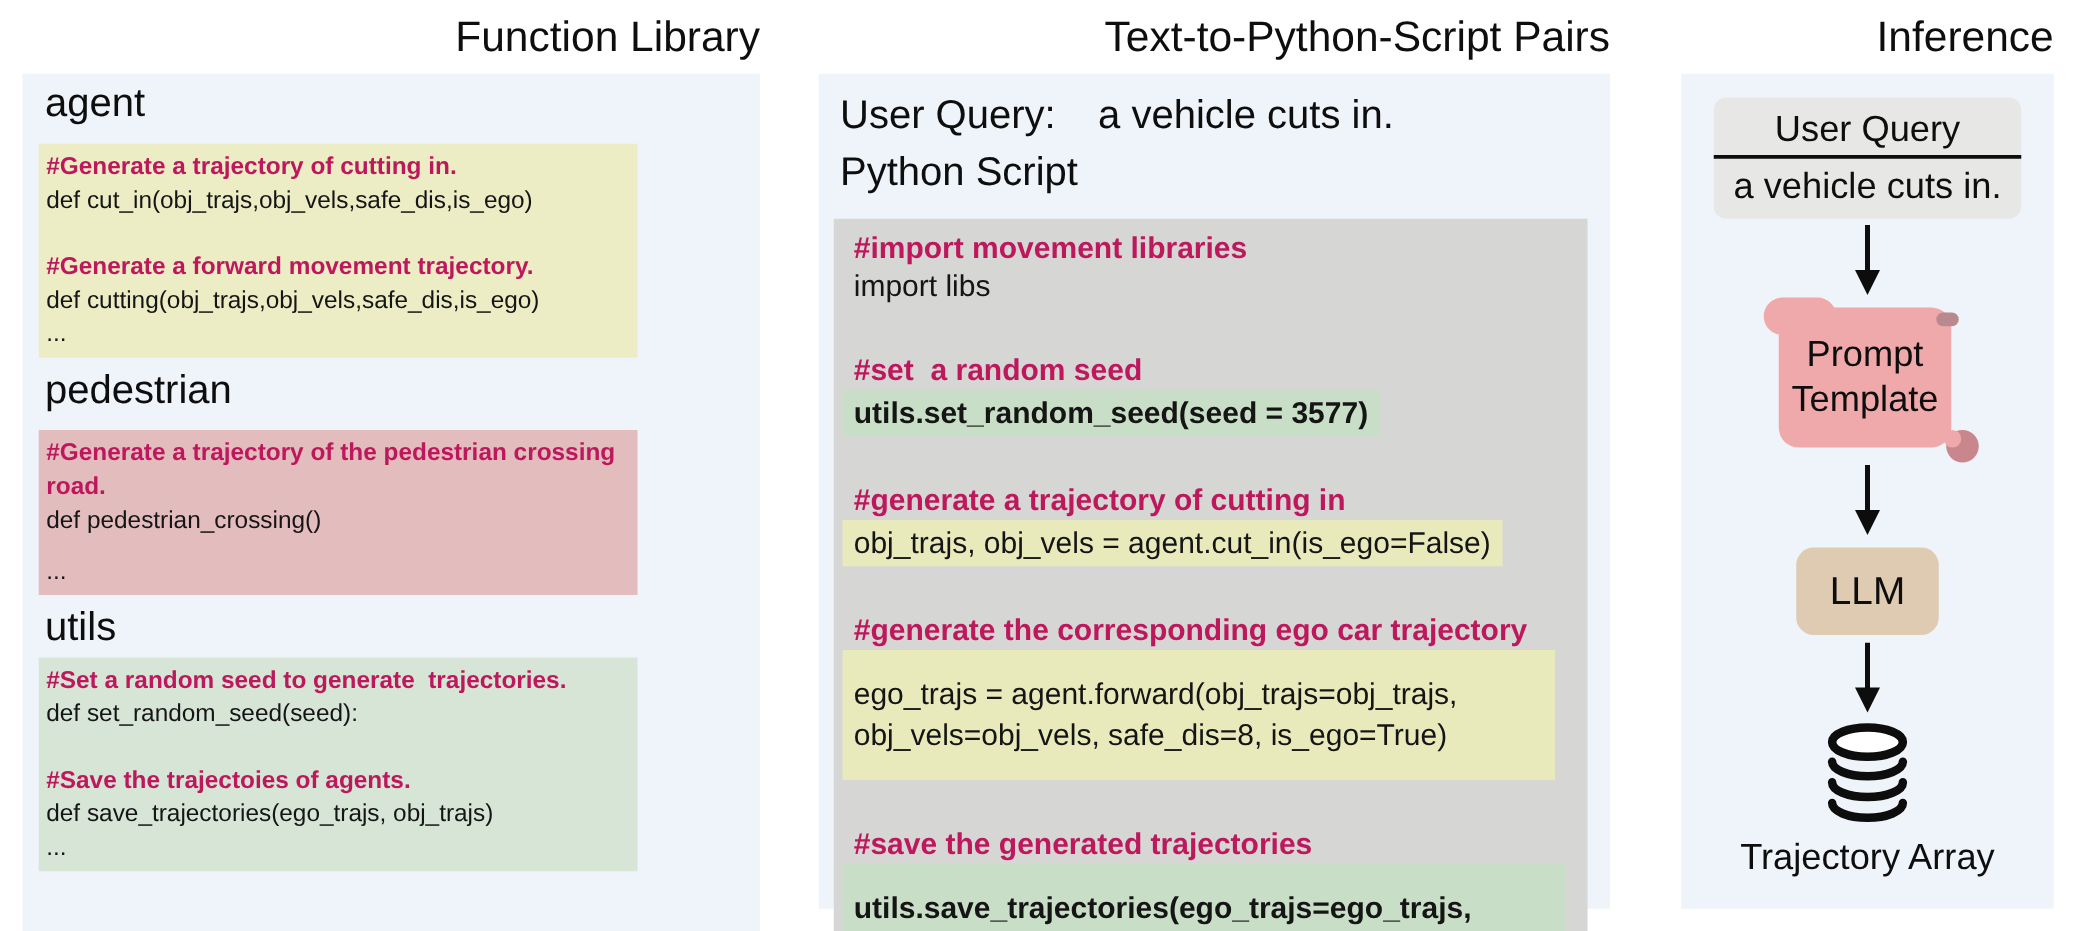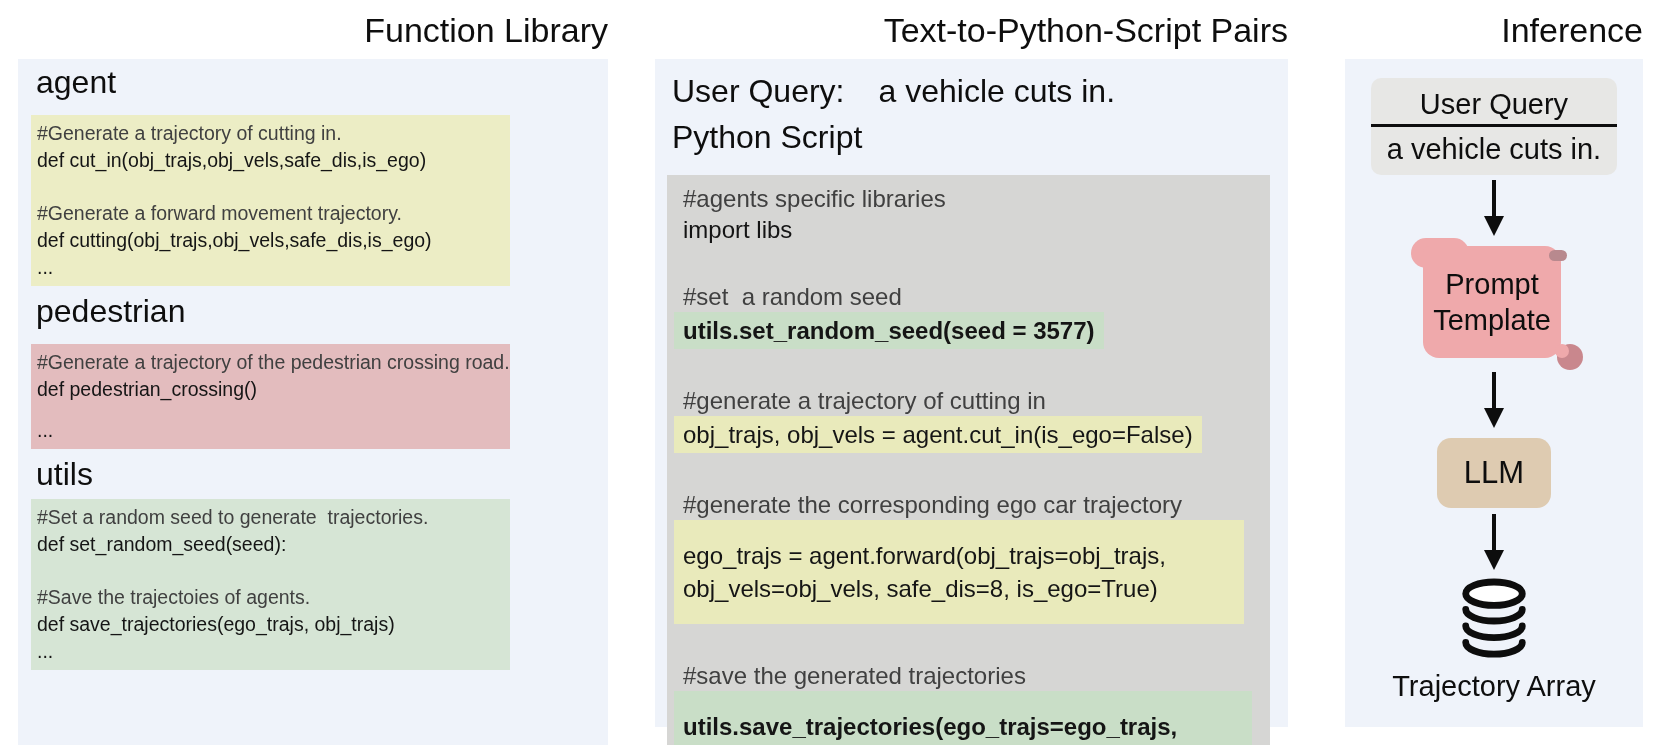--- a/index.html
+++ b/index.html
@@ -16,21 +16,21 @@
   #panel-mid   { left:655px;  width:633px; height:668px; }
   #panel-right { left:1345px; width:298px; height:668px; display:flex; flex-direction:column; align-items:center; }
 
   
   .lib-header { font-size:32px; line-height:38px; margin:4px 0 0 18px; color:#0e0e0e; }
   .lib-header.mt { margin-top:6px; }
   .lib-box { margin-left:13px; width:479px; padding:5px 0 5px 6px; font-size:19.5px; line-height:27px; }
   #box-agent { background:#ecedc5; margin-top:14px; }
   #box-ped   { background:#e3bcbe; margin-top:14px; }
   #box-utils { background:#d6e5d5; margin-top:6px; }
-  .comment-line { color:#404040; white-space:pre-wrap; }
+  .comment-line { color:#be185d; white-space:pre-wrap;font-weight:bold; }
   .code-line    { color:#151515; white-space:pre-wrap; }
   .gap-lib   { height:26px; }
   .gap-small { height:14px; }
 
   
   .mid-header { font-size:32px; line-height:40px; margin-left:17px; color:#0e0e0e; }
   #mid-query-row { display:flex; gap:34px; margin-top:12px; }
   #mid-script-label { margin-top:6px; }
   #script-box { margin:18px 0 0 12px; width:603px; background:#d6d6d4;
                 padding:8px 0 14px 16px; font-size:24px; line-height:31px; }
@@ -107,21 +107,21 @@
 
   <div class="panel" id="panel-mid">
 
     <div class="mid-header" id="mid-query-row">
       <span>User Query:</span>
       <span>a vehicle cuts in.</span>
     </div>
     <div class="mid-header" id="mid-script-label">Python Script</div>
 
     <div id="script-box">
-      <div class="comment-line">#agents specific libraries</div>
+      <div class="comment-line">#import movement libraries</div>
       <div class="code-line">import libs</div>
       <div class="gap-script"></div>
 
       <div class="comment-line">#set  a random seed</div>
       <div class="code-line"><span class="hl hl-green">utils.set_random_seed(seed = 3577)</span></div>
       <div class="gap-script"></div>
 
       <div class="comment-line">#generate a trajectory of cutting in</div>
       <div class="code-line"><span class="hl hl-yellow">obj_trajs, obj_vels = agent.cut_in(is_ego=False)</span></div>
       <div class="gap-script"></div>

